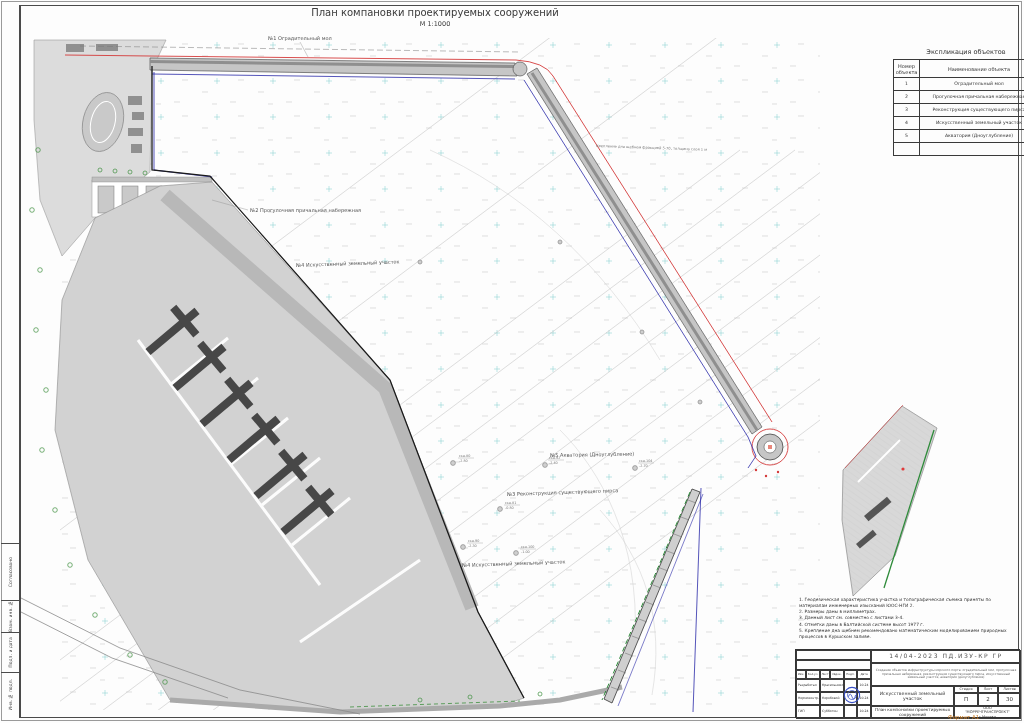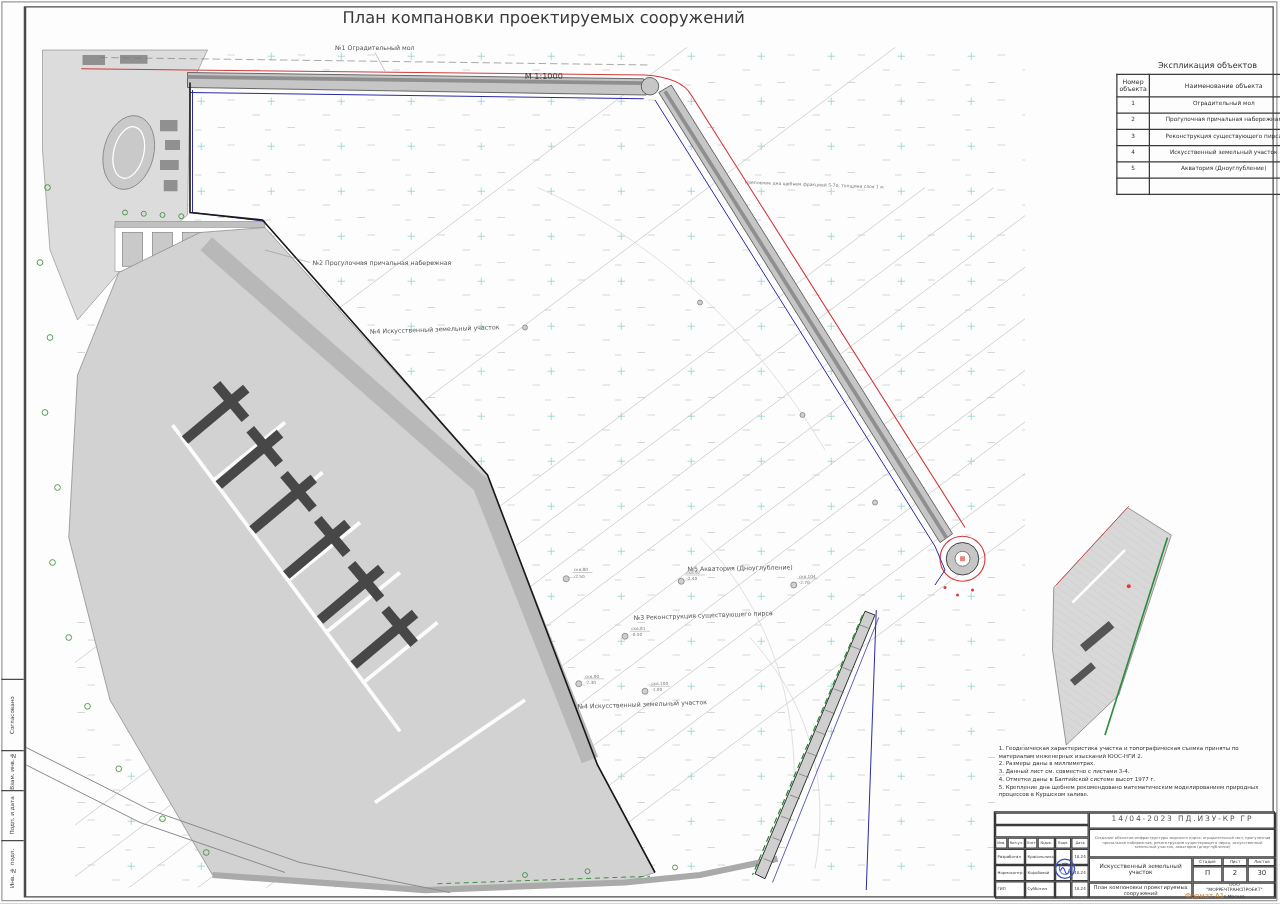--- a/index.html
+++ b/index.html
@@ -11,22 +11,22 @@
   .outer-frame{position:absolute;left:1px;top:1px;width:1021px;height:720px;border:1px solid #9a9a9a;pointer-events:none;}
   .inner-frame{position:absolute;left:20px;top:5px;width:999px;height:713px;border:1px solid #4a4a4a;pointer-events:none;}
 
   
   .left-strip{position:absolute;left:1px;top:5px;width:19px;height:713px;border-right:1px solid #4a4a4a;}
   .strip-cell{position:relative;width:100%;border-top:1px solid #4a4a4a;display:flex;align-items:center;justify-content:center;}
   .strip-cell span{writing-mode:vertical-rl;transform:rotate(180deg);font-size:4.5px;color:#444;white-space:nowrap;}
   .strip-filler{border-top:none;}
 
   .main-title{position:absolute;left:250px;top:7px;width:370px;text-align:center;line-height:1.25;}
-  .main-title .t1{font-size:13px;color:#3a3a3a;}
-  .main-title .t2{font-size:6.5px;color:#3a3a3a;margin-top:34px;}
+  .main-title .t1{font-size:10px;color:#3a3a3a;}
+  .main-title .t2{font-size:6.5px;color:#3a3a3a;}
 
   
   .explication{position:absolute;left:893px;top:48px;width:146px;}
   .explication .ex-title{text-align:center;font-size:6.5px;margin-bottom:3px;color:#333;}
   .explication table{border-collapse:collapse;width:100%;}
   .explication th,.explication td{border:0.6px solid #3a3a3a;font-weight:normal;
      font-size:4.6px;text-align:center;vertical-align:middle;padding:1px 1px;color:#333;}
   .explication th{height:18px;font-size:5px;}
   .explication td.cnum{width:26px;}
   .explication td{height:13px;line-height:1.15;}

